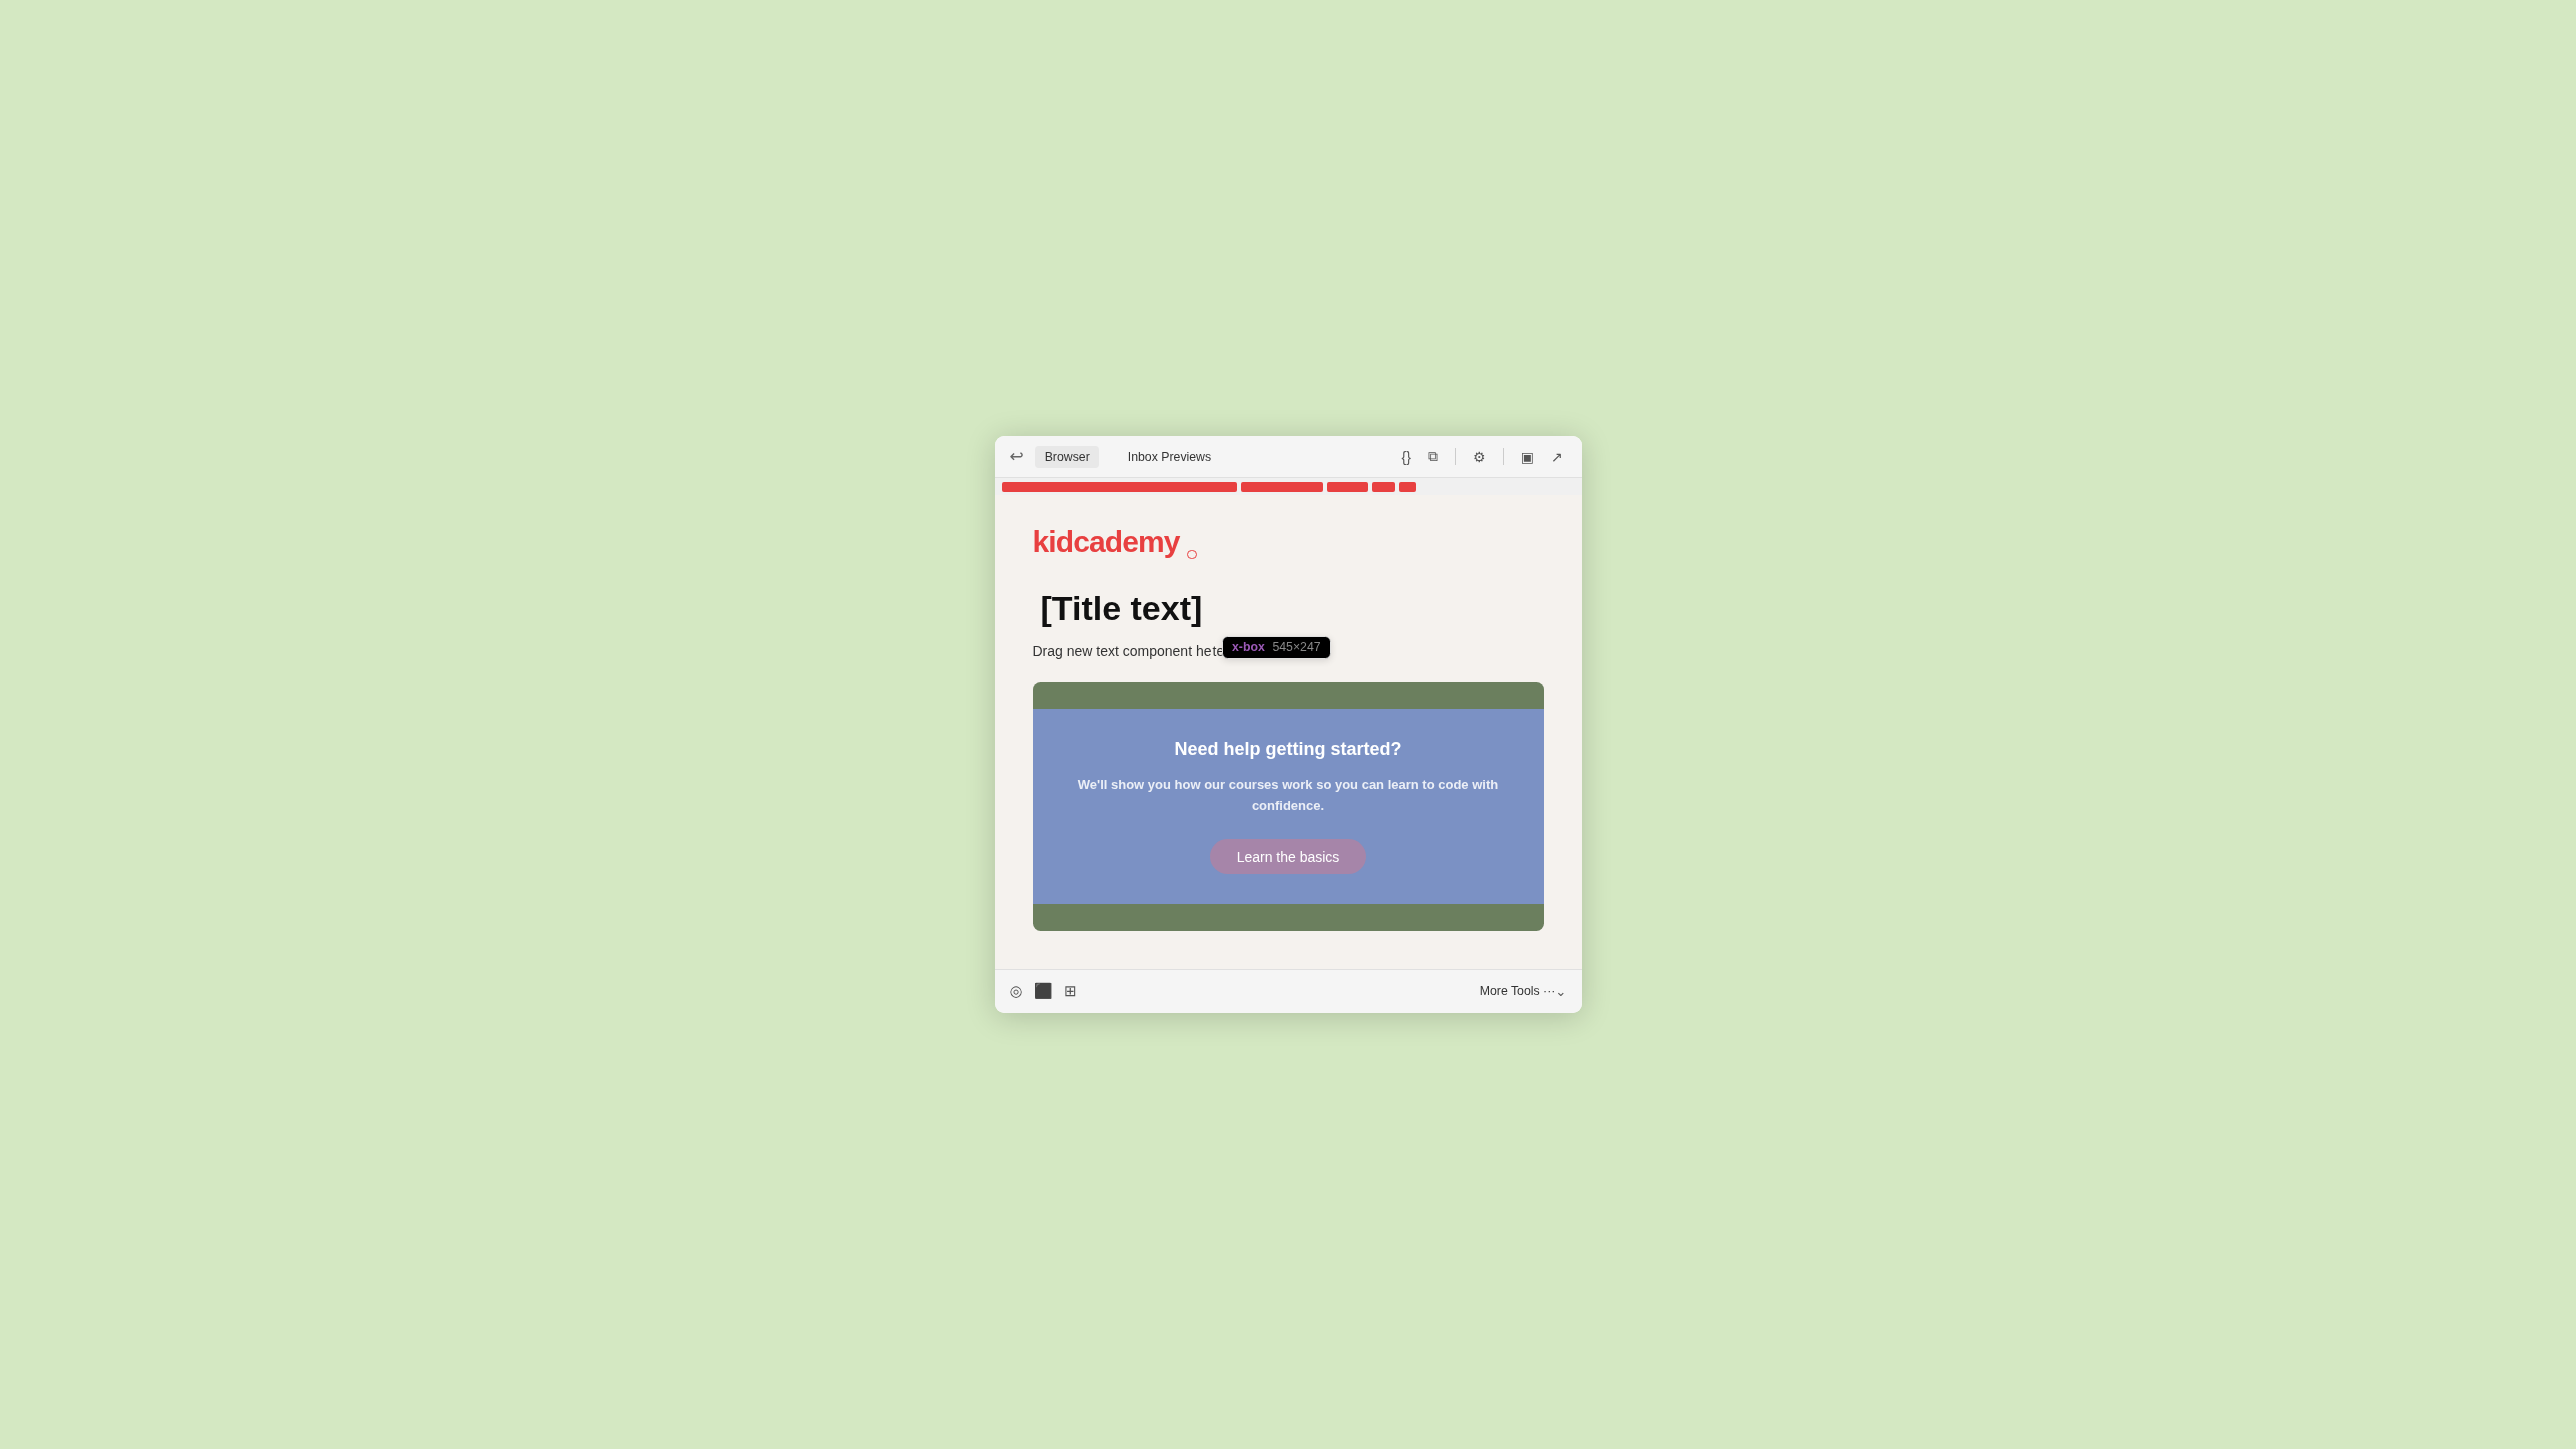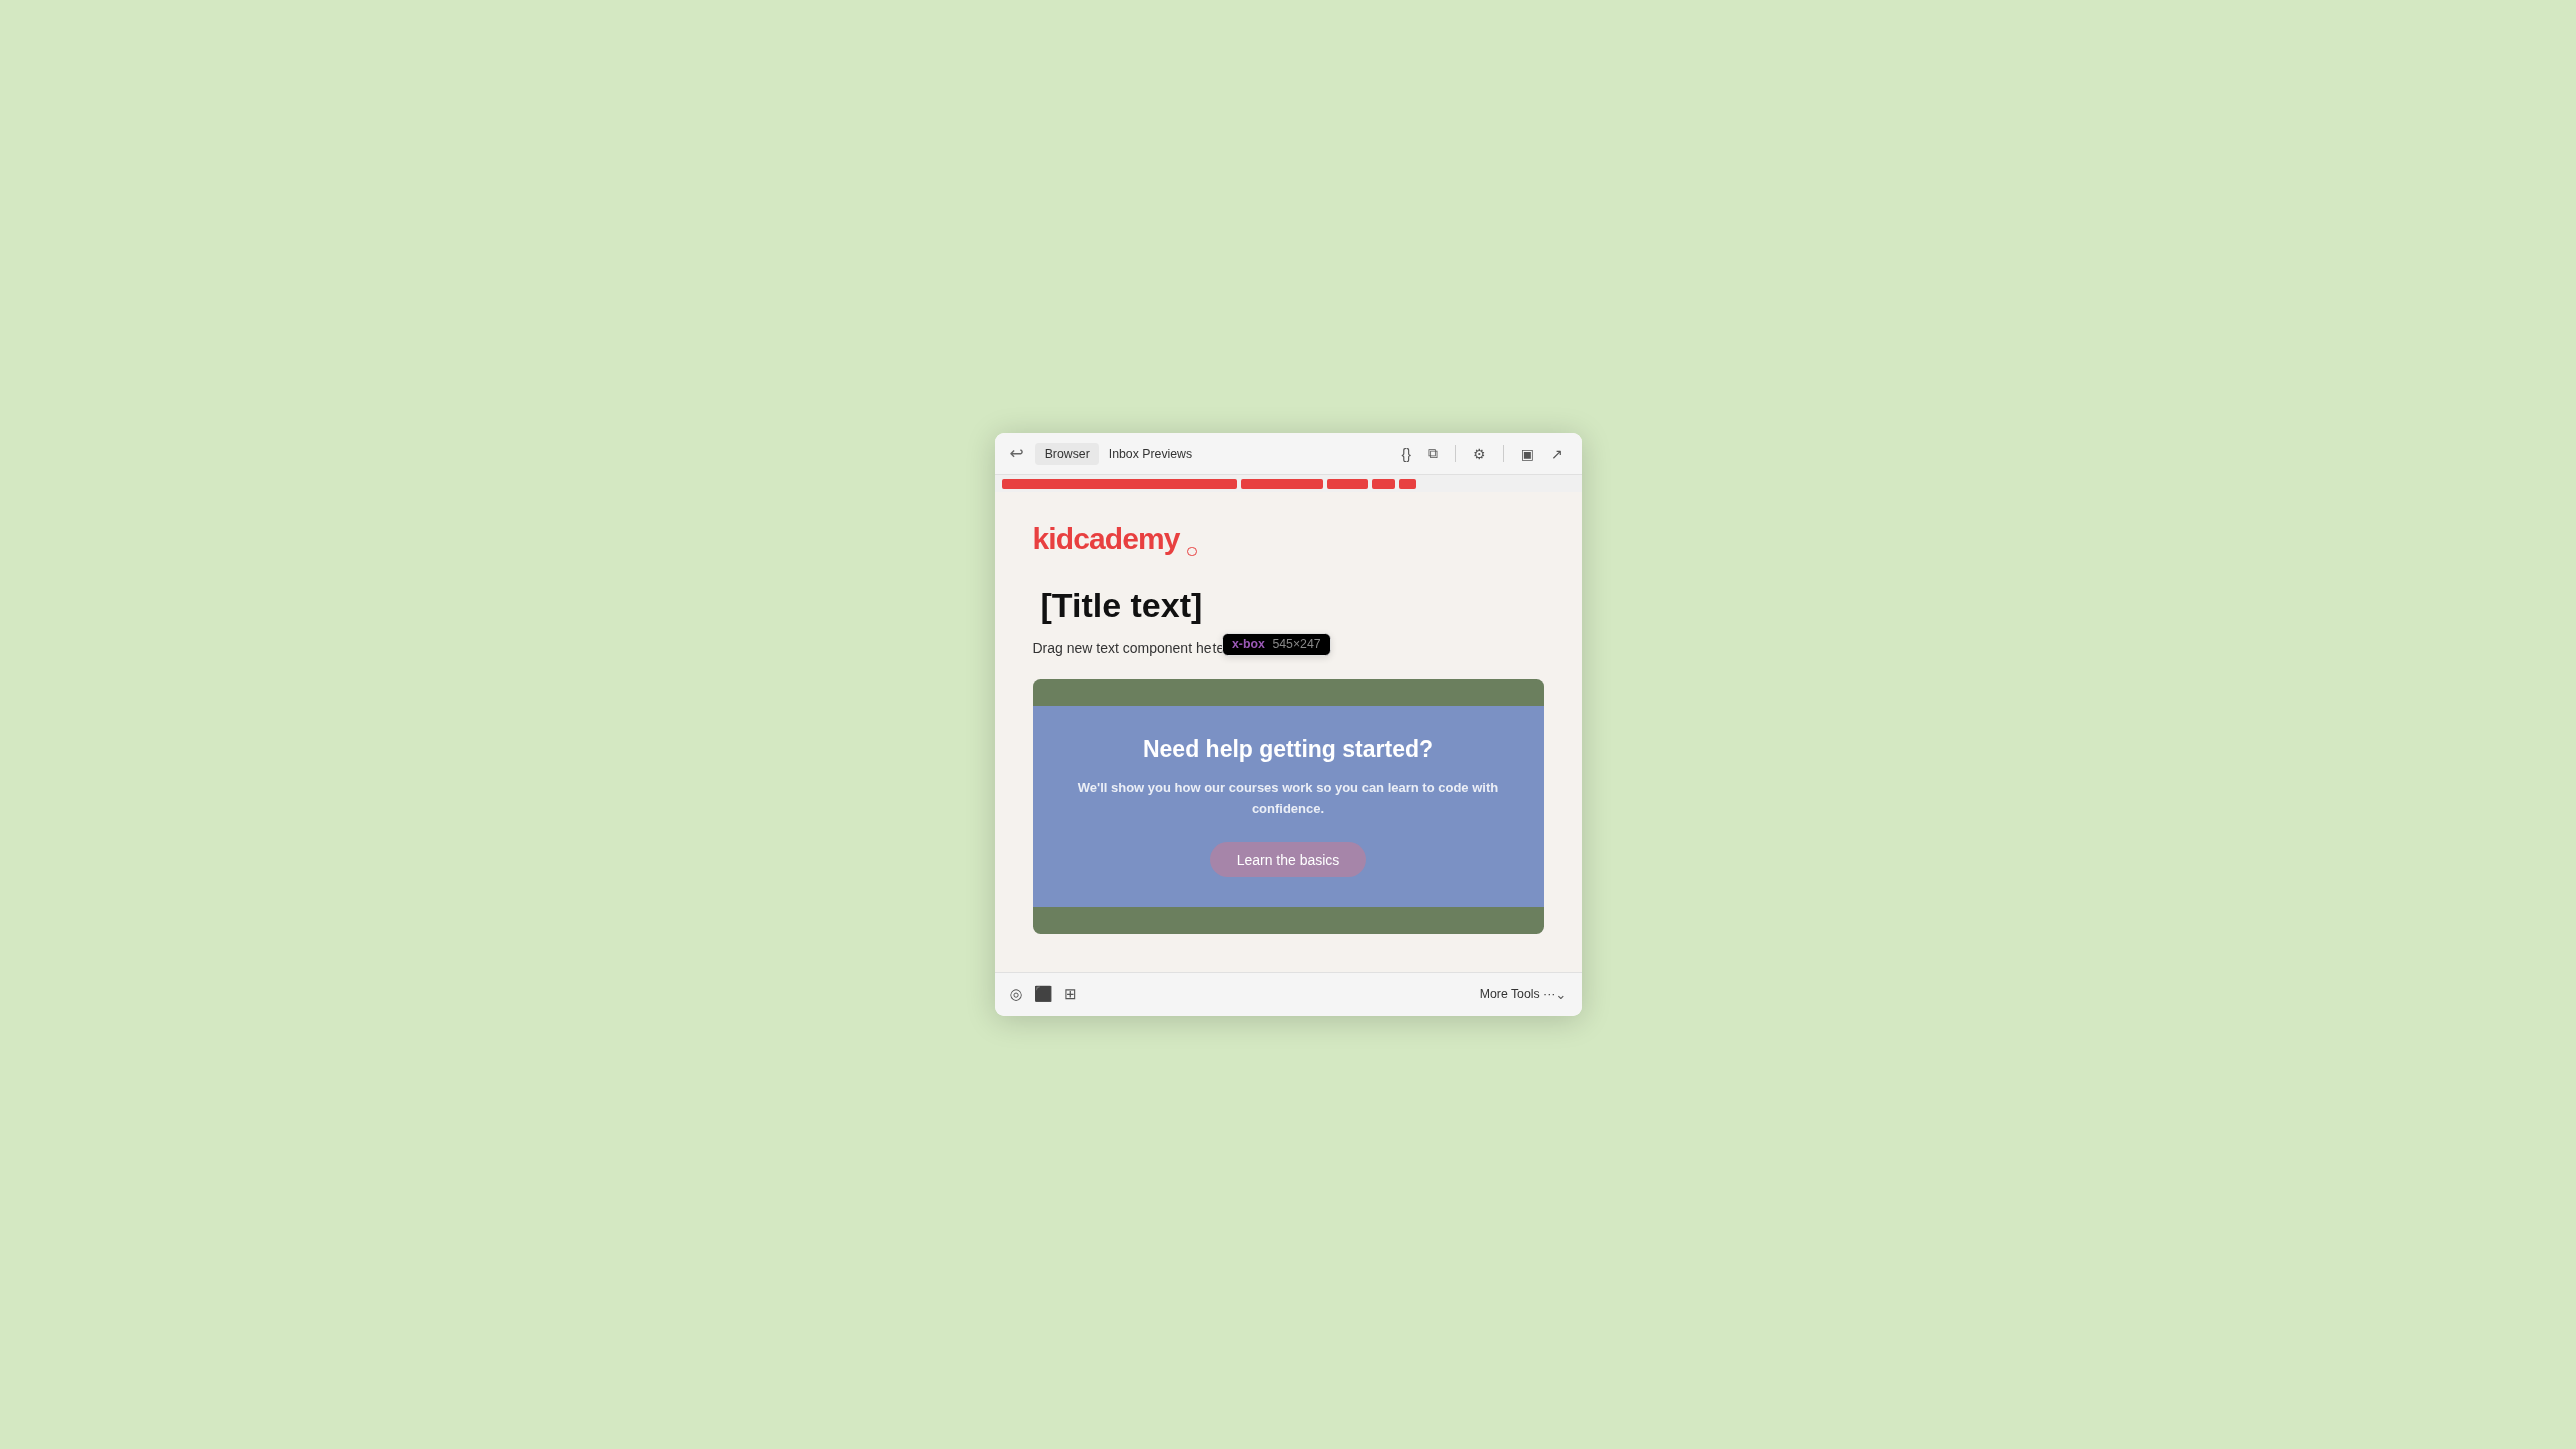--- a/index.html
+++ b/index.html
@@ -41,21 +41,21 @@
     .back-btn {
       font-size: 17px;
       color: #666;
       cursor: pointer;
       background: none;
       border: none;
     }
 
     .tab-group {
       display: flex;
-      gap: 0;
+      gap: 19px;
     }
 
     .tab {
       padding: 3.8px 9.5px;
       border-radius: 3.8px;
       font-size: 12.3px;
       color: #333;
       cursor: pointer;
     }
 
@@ -187,21 +187,21 @@
       height: 26.5px;
     }
 
     .card-body {
       background: #7b91c4;
       padding: 30px 23px;
       text-align: center;
     }
 
     .card-title {
-      font-size: 23px;
+      font-size: 18px;
       font-weight: 600;
       color: #fff;
       margin-bottom: 15px;
     }
 
     .card-desc {
       font-size: 13px;
       color: rgba(255,255,255,0.85);
       line-height: 1.6;
       margin-bottom: 23px;

